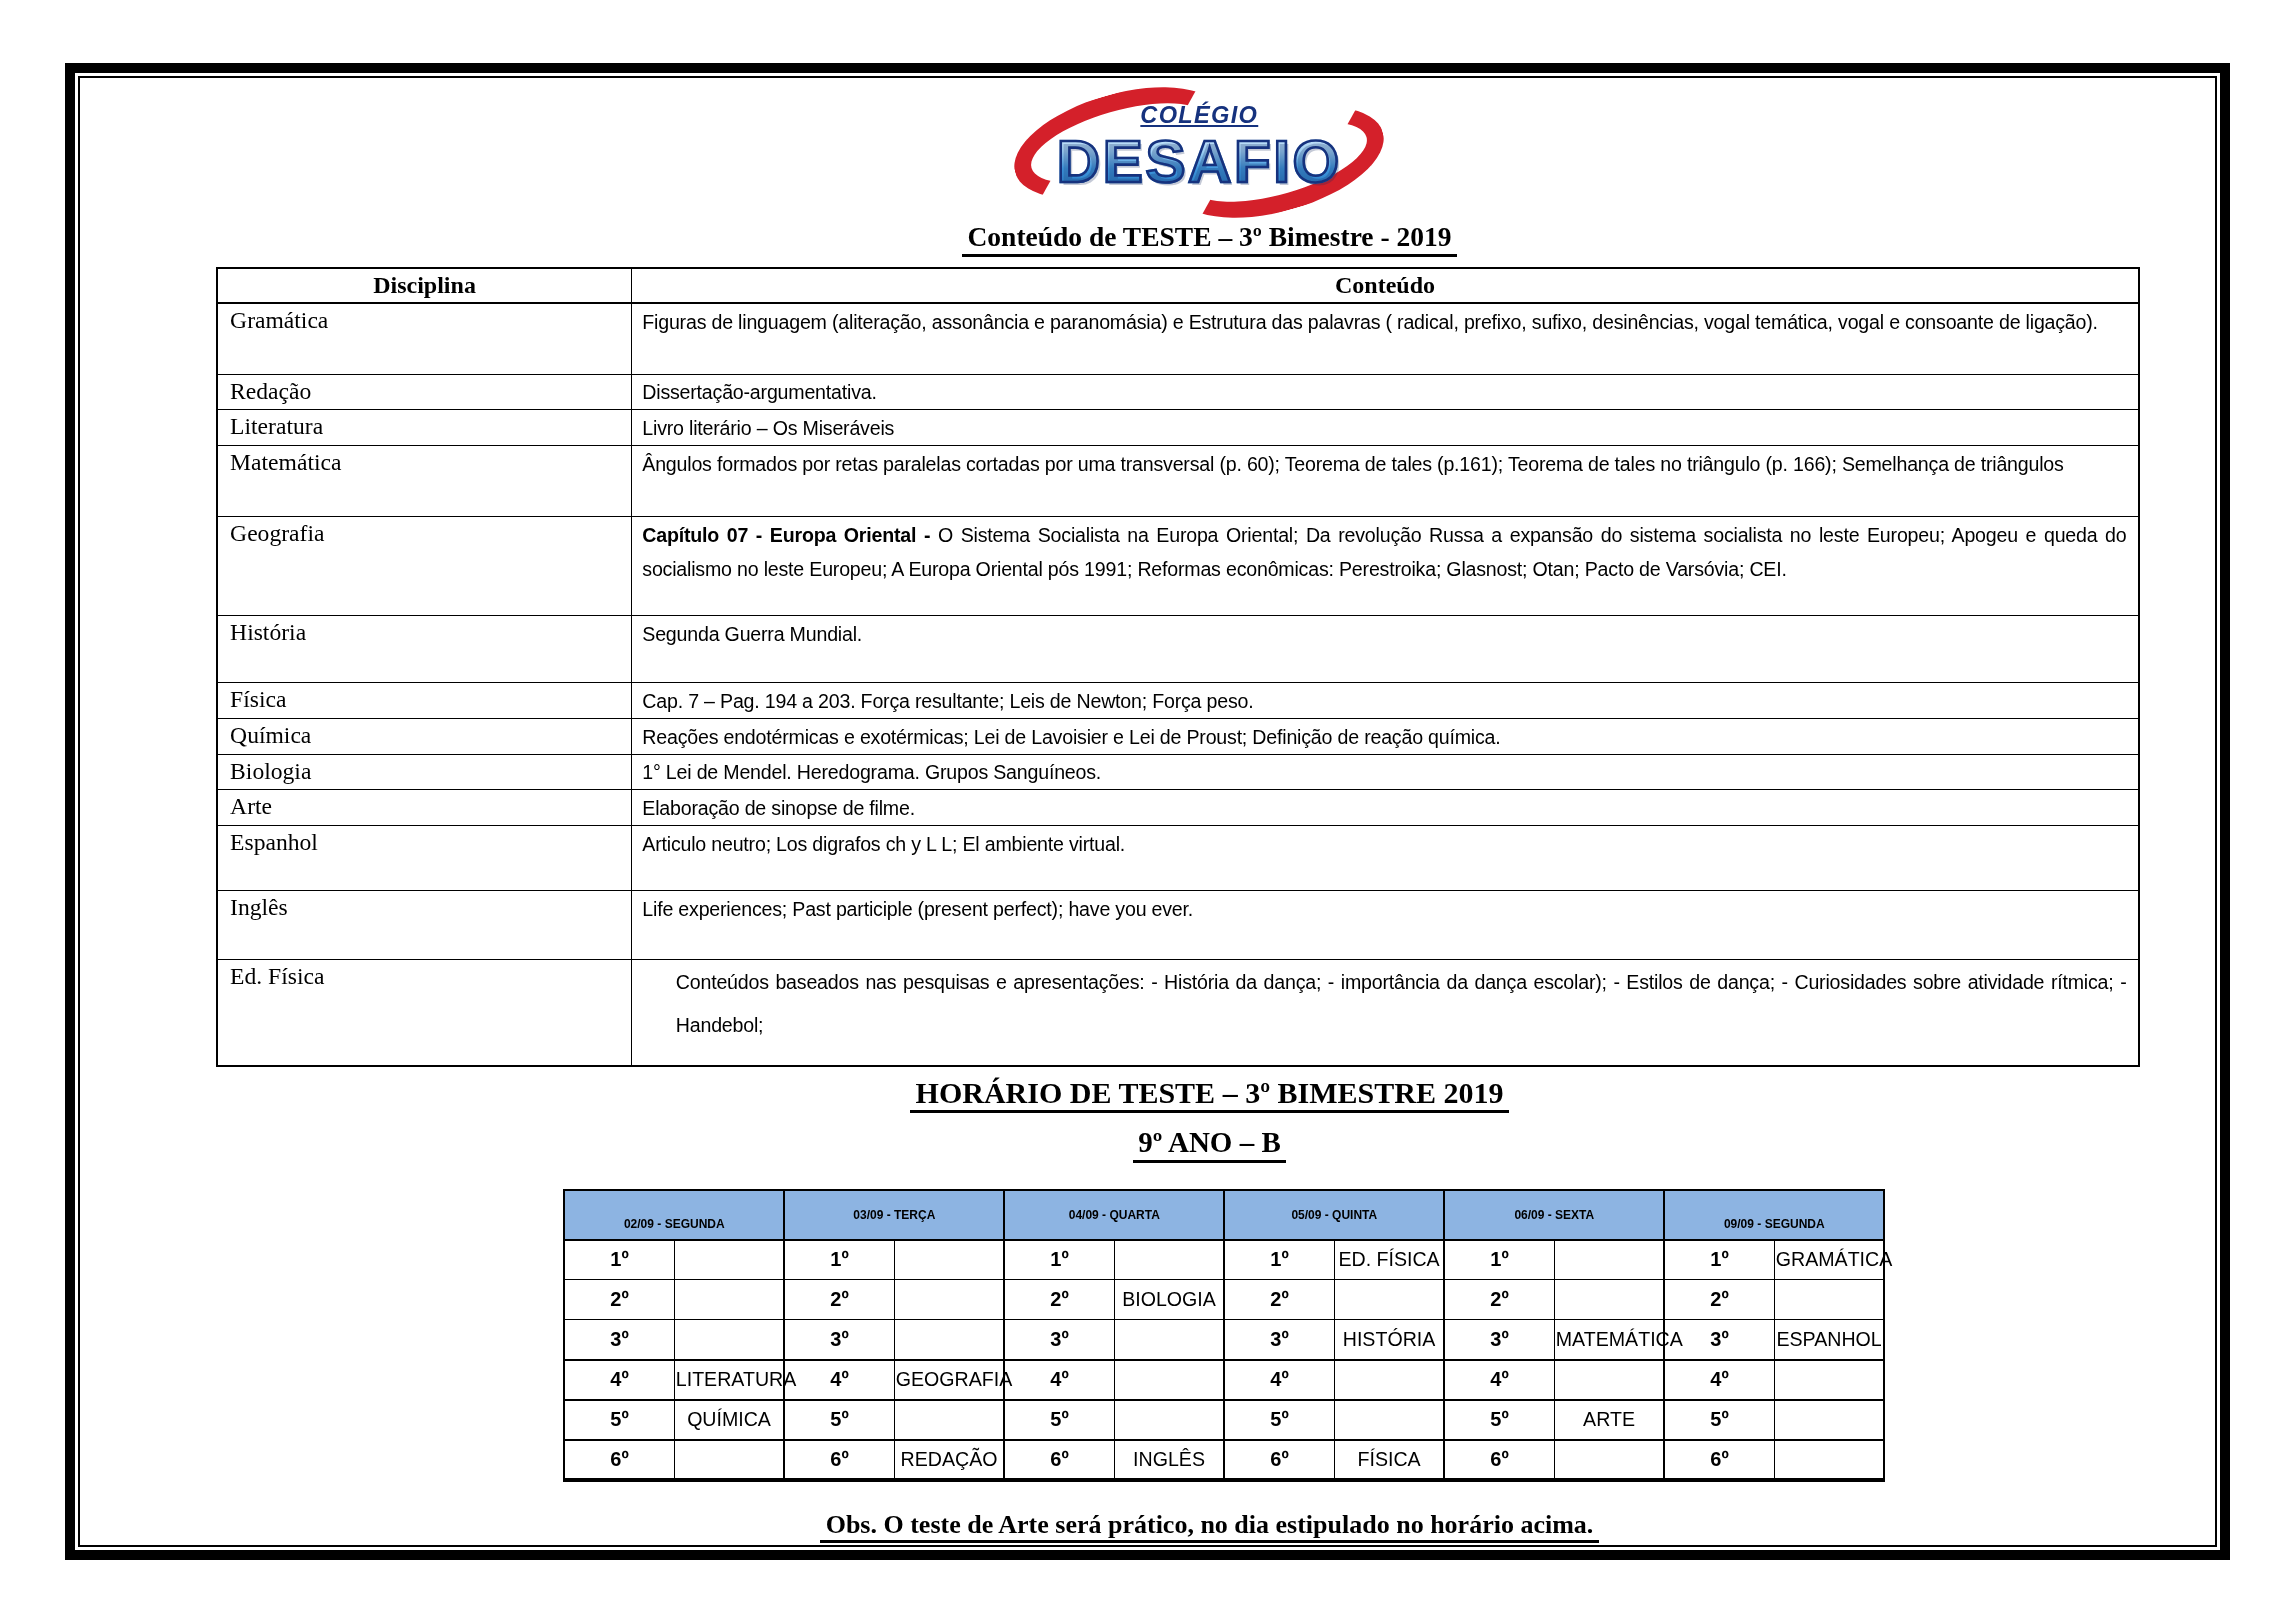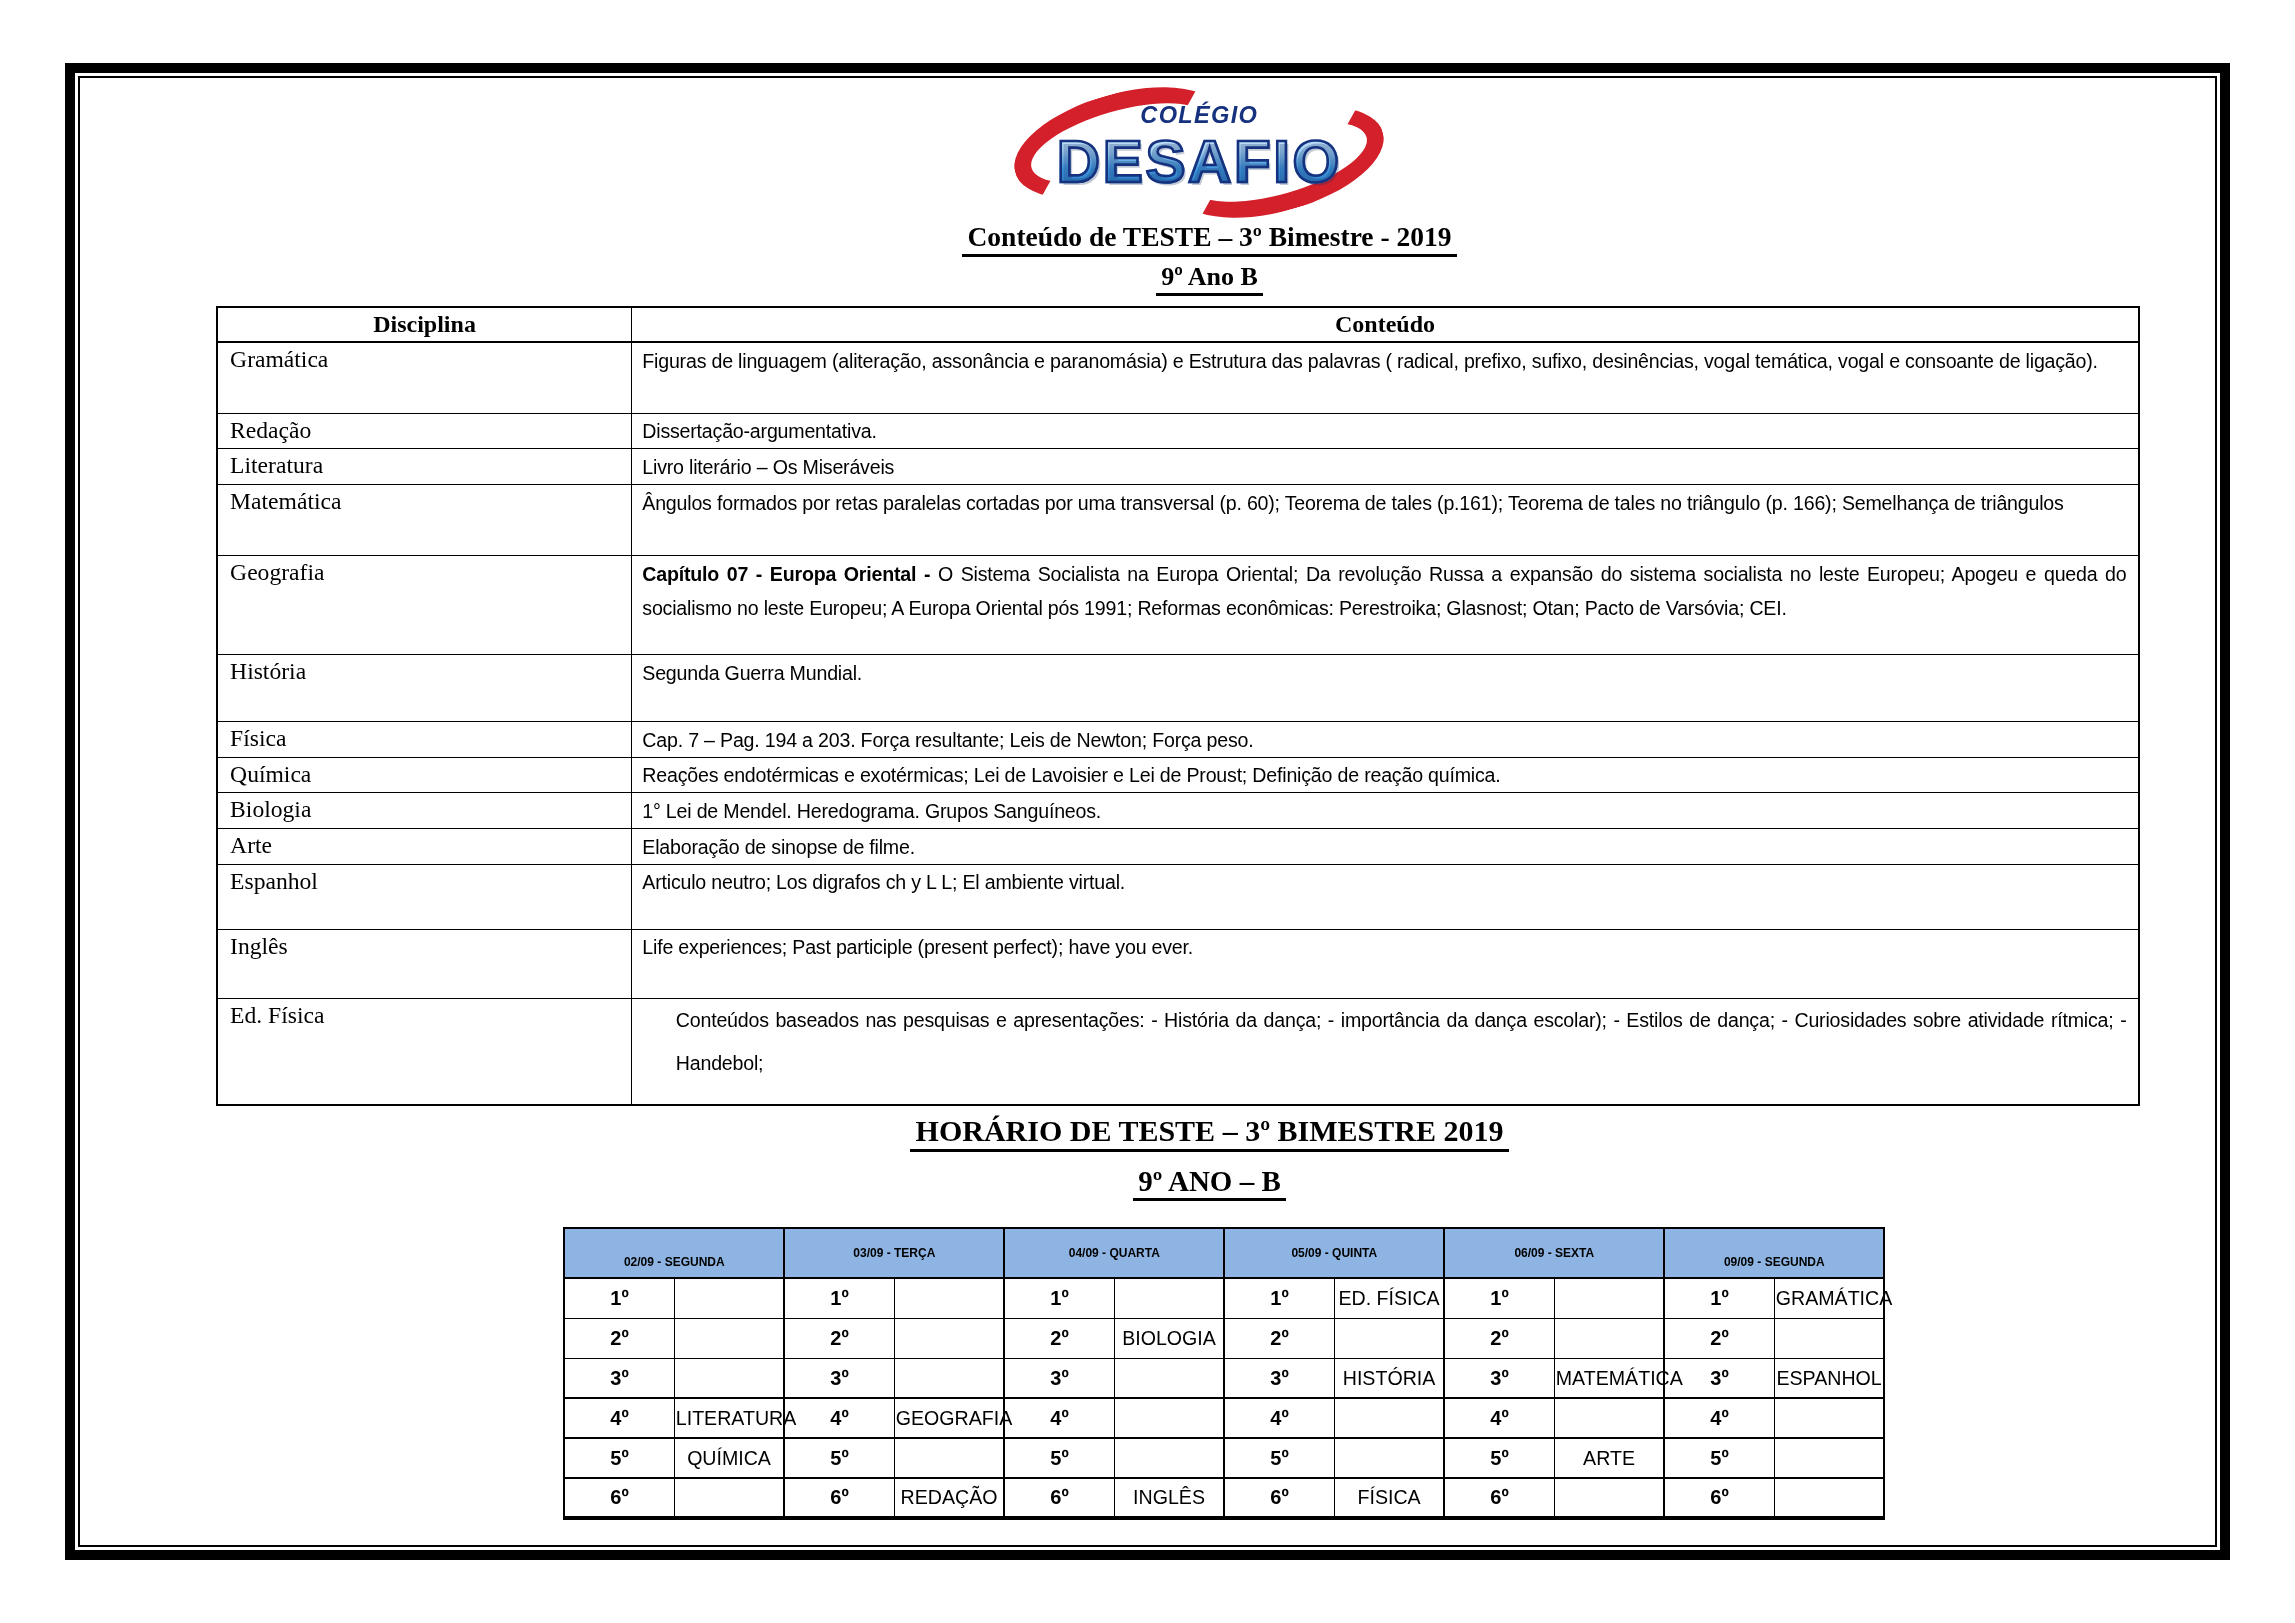--- a/index.html
+++ b/index.html
@@ -22,21 +22,21 @@
   .logo{position:relative;width:366px;height:111px;margin:19.6px 0 0 936px;}
   .swoosh{position:absolute;border-radius:50%;box-sizing:border-box;
     width:216px;height:98px;border:17px solid transparent;}
   .swoosh-left{left:-5.2px;top:-3.9px;transform:rotate(-16deg);
     border-top-color:var(--logo-red,#d4202a);border-left-color:var(--logo-red,#d4202a);}
   .swoosh-right{right:-5.2px;bottom:-2.6px;transform:rotate(-16deg);
     border-bottom-color:var(--logo-red,#d4202a);border-right-color:var(--logo-red,#d4202a);}
   .logo-colegio{
     position:absolute;left:0;right:0;top:3.9px;text-align:center;
     font-family:"Liberation Sans",sans-serif;font-weight:700;font-style:italic;
-    font-size:23.6px;letter-spacing:1.3px;color:var(--logo-navy,#16327e);
+    font-size:23.6px;letter-spacing:1.3px;color:var(--logo-navy,#16327e);text-decoration:underline;
   }
   .logo-desafio{
     position:absolute;left:0;right:0;top:29px;text-align:center;
     font-family:"Liberation Sans",sans-serif;font-weight:900;font-size:60px;
     letter-spacing:2.6px;
     background:linear-gradient(180deg,#eaf6ff 0%,#9fd0f4 35%,#3f97dd 60%,#1e6db8 100%);
     -webkit-background-clip:text;background-clip:text;color:transparent;
     -webkit-text-stroke:2.6px var(--logo-navy,#16327e);
     text-shadow:2.6px 3.3px 0 rgba(20,40,90,0.25);
   }
@@ -111,21 +111,20 @@
     <div class="content">
 
       <div class="logo">
         <div class="swoosh swoosh-left"></div>
         <div class="swoosh swoosh-right"></div>
         <div class="logo-colegio">COLÉGIO</div>
         <div class="logo-desafio">DESAFIO</div>
       </div>
 
       <div class="hwrap"><span class="t1">Conteúdo de TESTE – 3º Bimestre - 2019</span></div>
-      <div class="hwrap"><span class="t2">9º Ano B</span></div>
 
       <table class="ctable" id="ctable">
         <colgroup>
             <col style="width:414px">
             <col>
           </colgroup>
         <thead>
           <tr>
             <th>Disciplina</th>
             <th>Conteúdo</th>

